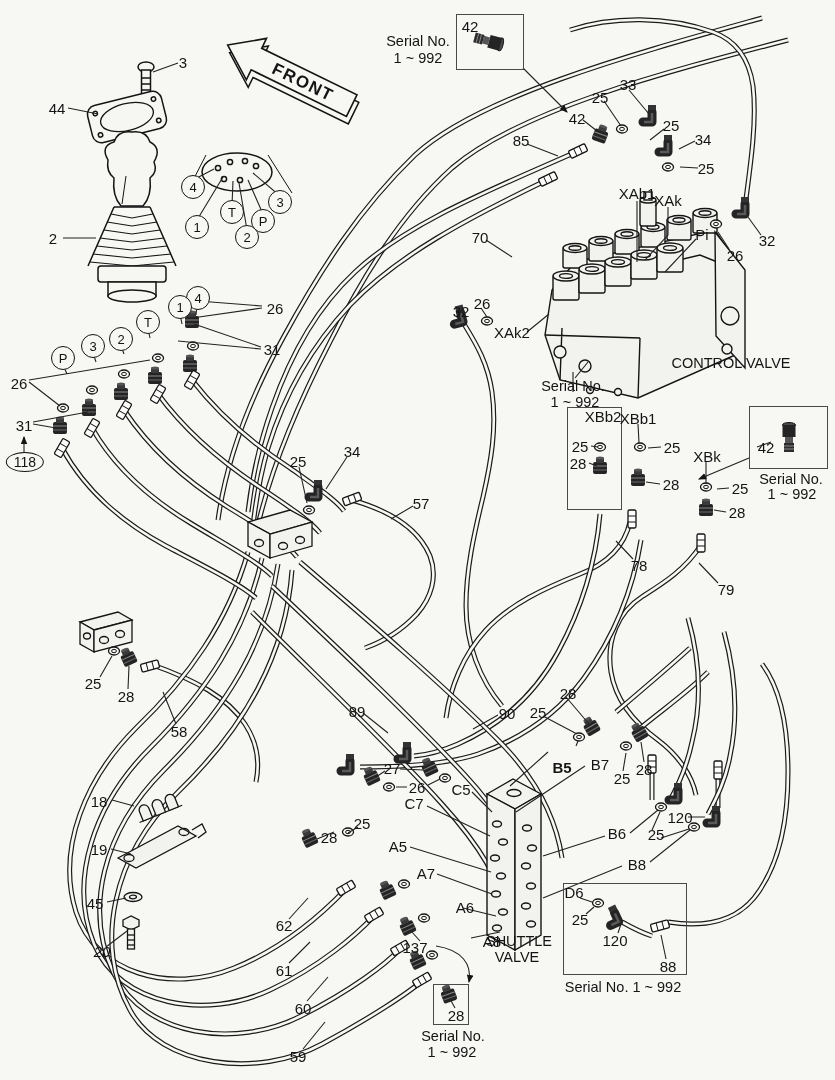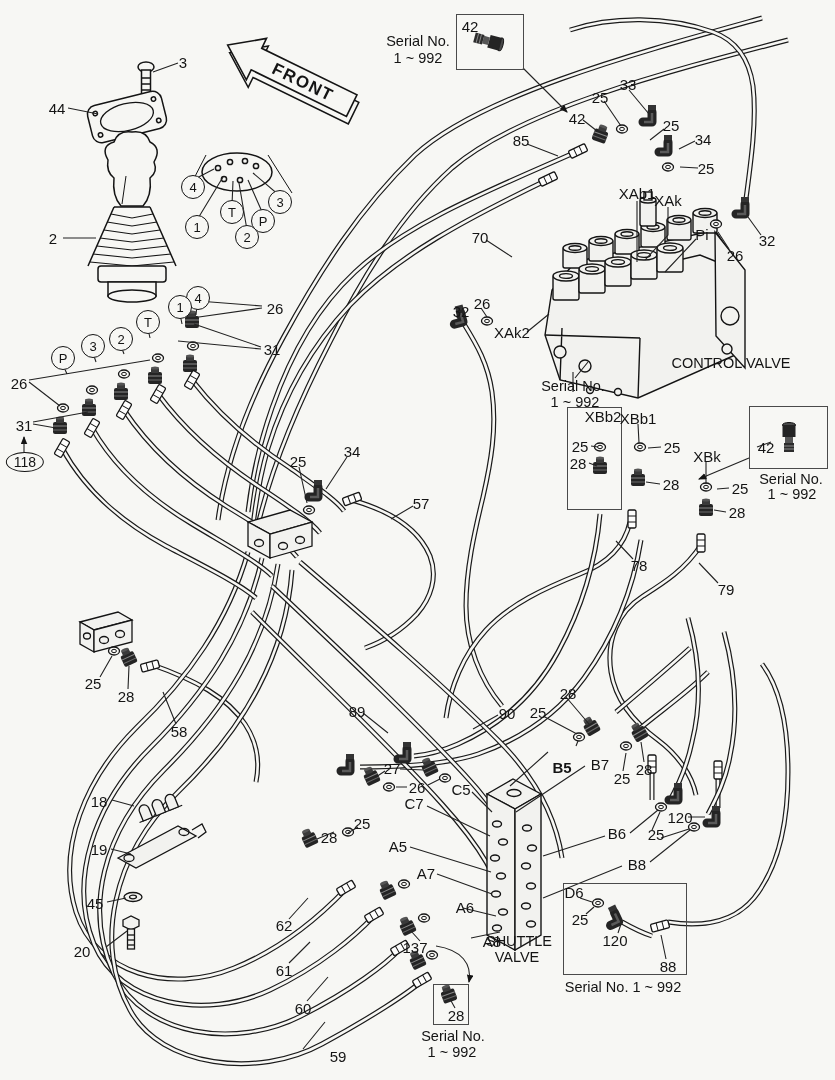--- a/index.html
+++ b/index.html
@@ -504,28 +504,28 @@
       <span class="lb num" style="left: 538px; top: 712px;">25</span>
       <span class="lb num" style="left: 392px; top: 768px;">27</span>
       <span class="lb num" style="left: 417px; top: 787px;">26</span>
       <span class="lb num" style="left: 622px; top: 778px;">25</span>
       <span class="lb num" style="left: 644px; top: 769px;">28</span>
       <span class="lb num" style="left: 680px; top: 817px;">120</span>
       <span class="lb num" style="left: 656px; top: 834px;">25</span>
       <span class="lb num" style="left: 99px; top: 801px;">18</span>
       <span class="lb num" style="left: 99px; top: 849px; text-align: right;">19</span>
       <span class="lb num" style="left: 95px; top: 903px;">45</span>
-      <span class="lb num" style="left: 82px; top: 951px;">20</span>
+      <span class="lb num" style="left: 102px; top: 951px; font-style: italic;">20</span>
       <span class="lb num" style="left: 329px; top: 837px;">28</span>
       <span class="lb num" style="left: 362px; top: 823px;">25</span>
       <span class="lb num" style="left: 415px; top: 947px;">137</span>
       <span class="lb num" style="left: 284px; top: 925px;">62</span>
       <span class="lb num" style="left: 284px; top: 970px;">61</span>
       <span class="lb num" style="left: 303px; top: 1008px;">60</span>
-      <span class="lb num" style="left: 298px; top: 1056px; margin-left: 40px;">59</span>
+      <span class="lb num" style="left: 298px; top: 1056px;">59</span>
       <span class="lb num" style="left: 456px; top: 1015px;">28</span>
       <span class="lb num" style="left: 580px; top: 919px;">25</span>
       <span class="lb num" style="left: 615px; top: 940px;">120</span>
       <span class="lb num" style="left: 668px; top: 966px;">88</span>
       <span class="lb circ" style="left: 193px; top: 187px;">4</span>
       <span class="lb circ" style="left: 197px; top: 227px;">1</span>
       <span class="lb circ" style="left: 232px; top: 212px;">T</span>
       <span class="lb circ" style="left: 247px; top: 237px;">2</span>
       <span class="lb circ" style="left: 263px; top: 221px;">P</span>
       <span class="lb circ" style="left: 280px; top: 202px;">3</span>

